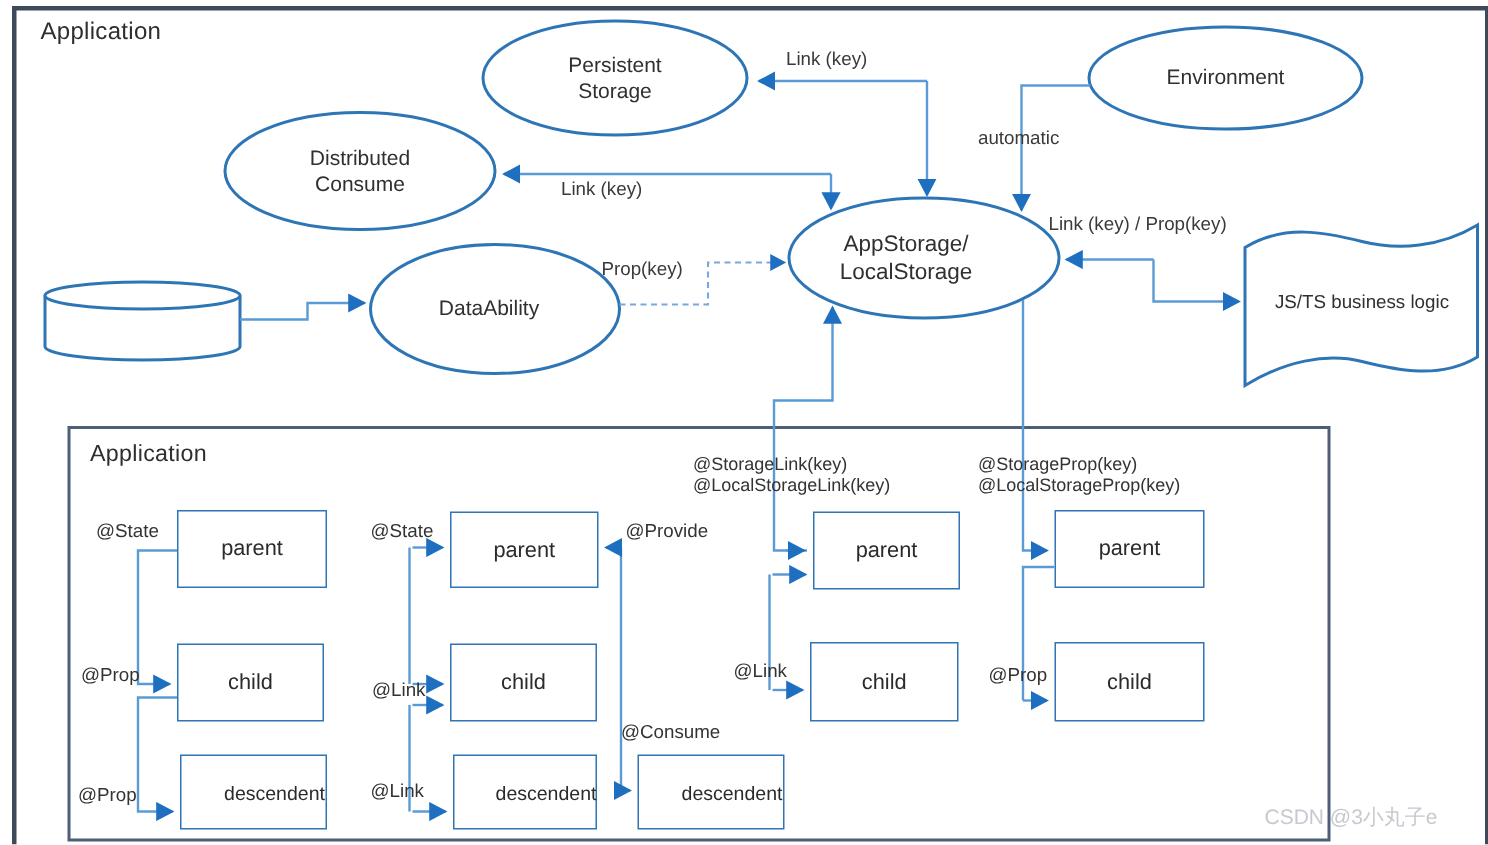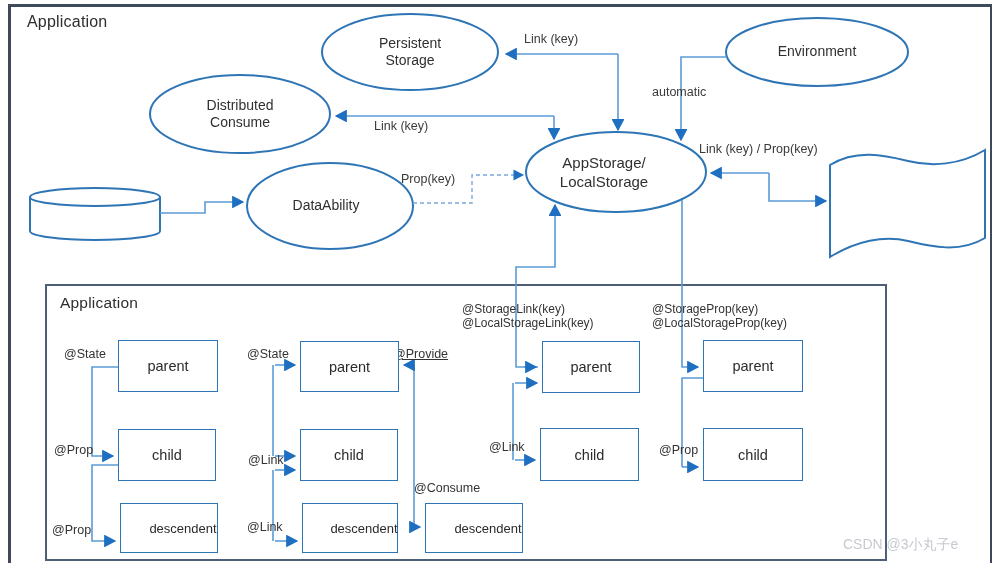--- a/index.html
+++ b/index.html
@@ -84,39 +84,40 @@
   <div class="abs section-title" style="left:60px;top:294px;font-size:15.5px;">Application</div>
 
   <div class="abs node-label" style="left:330px;top:29px;width:160px;height:46px;">Persistent
 Storage</div>
   <div class="abs node-label" style="left:160px;top:91px;width:160px;height:46px;">Distributed
 Consume</div>
   <div class="abs node-label" style="left:737px;top:40px;width:160px;height:24px;">Environment</div>
   <div class="abs node-label" style="left:250px;top:194px;width:152px;height:24px;">DataAbility</div>
   <div class="abs node-label big" style="left:526px;top:151px;width:156px;height:44px;">AppStorage/
 LocalStorage</div>
+  <div class="abs node-label small" style="left:832px;top:192px;width:152px;height:20px;">JS/TS business logic</div>
 
   <div class="abs edge-label" style="left:524px;top:32px;">Link (key)</div>
   <div class="abs edge-label" style="left:374px;top:119px;">Link (key)</div>
   <div class="abs edge-label" style="left:401px;top:172px;">Prop(key)</div>
   <div class="abs edge-label" style="left:652px;top:85px;">automatic</div>
   <div class="abs edge-label" style="left:699px;top:142px;">Link (key) / Prop(key)</div>
 
   <div class="abs anno-label" style="left:462px;top:302px;">@StorageLink(key)</div>
   <div class="abs anno-label" style="left:462px;top:316px;">@LocalStorageLink(key)</div>
   <div class="abs anno-label" style="left:652px;top:302px;">@StorageProp(key)</div>
   <div class="abs anno-label" style="left:652px;top:316px;">@LocalStorageProp(key)</div>
 
   <div class="abs deco-label" style="left:64px;top:347px;">@State</div>
   <div class="abs deco-label" style="left:54px;top:443px;">@Prop</div>
   <div class="abs deco-label" style="left:52px;top:523px;">@Prop</div>
   <div class="abs deco-label" style="left:247px;top:347px;">@State</div>
   <div class="abs deco-label" style="left:248px;top:453px;">@Link</div>
   <div class="abs deco-label" style="left:247px;top:520px;">@Link</div>
-  <div class="abs deco-label" style="left:393px;top:347px;text-decoration:underline;">@Provide</div>
+  <div class="abs deco-label" style="left:417px;top:347px;">@Provide</div>
   <div class="abs deco-label" style="left:414px;top:481px;">@Consume</div>
   <div class="abs deco-label" style="left:489px;top:440px;">@Link</div>
   <div class="abs deco-label" style="left:659px;top:443px;">@Prop</div>
 
   <div class="abs cbox" style="left:118px;top:340px;width:100px;height:52px;">parent</div>
   <div class="abs cbox" style="left:118px;top:429px;width:98px;height:52px;">child</div>
   <div class="abs cbox sm" style="left:120px;top:503px;width:98px;height:50px;">descendent</div>
 
   <div class="abs cbox" style="left:300px;top:341px;width:99px;height:51px;">parent</div>
   <div class="abs cbox" style="left:300px;top:429px;width:98px;height:52px;">child</div>

